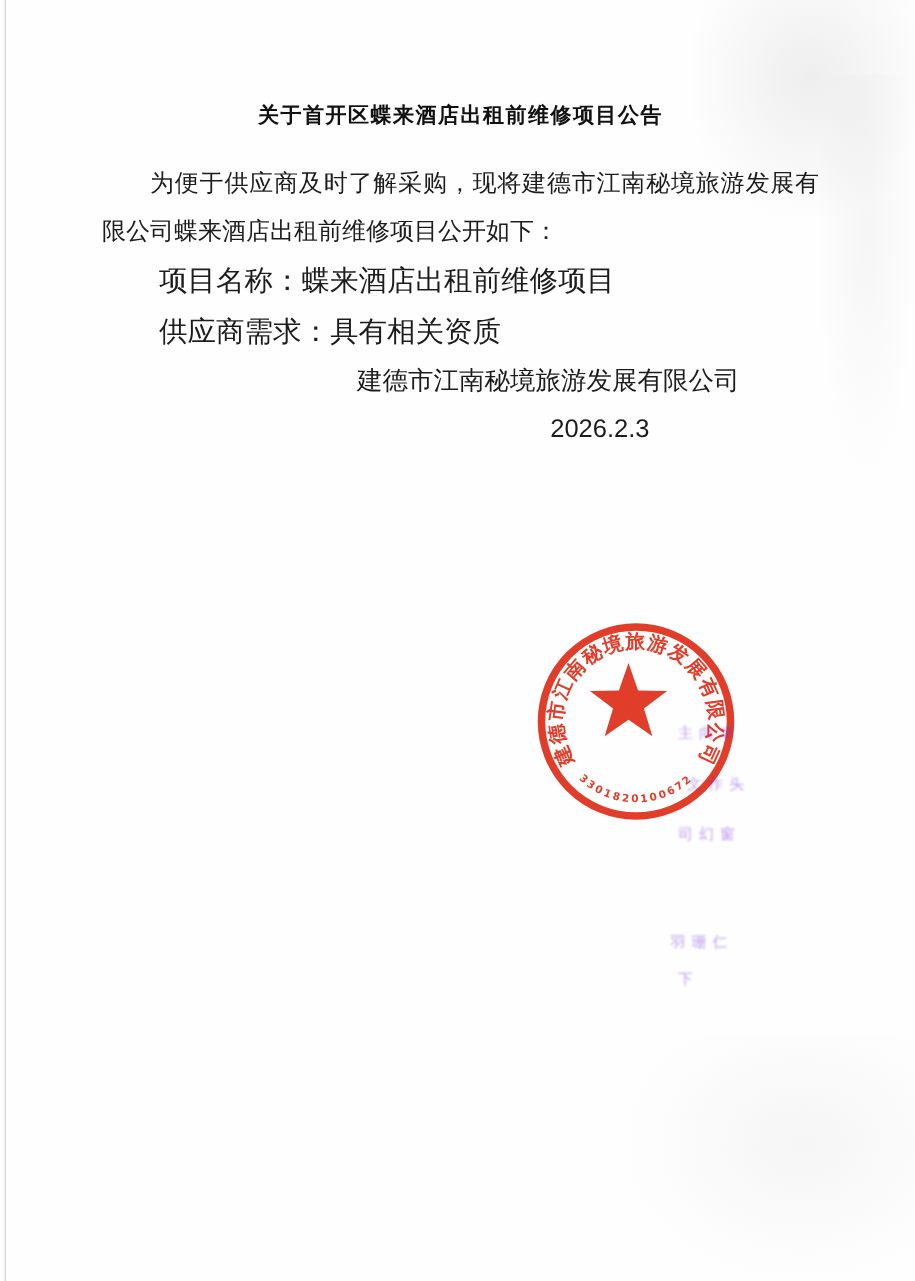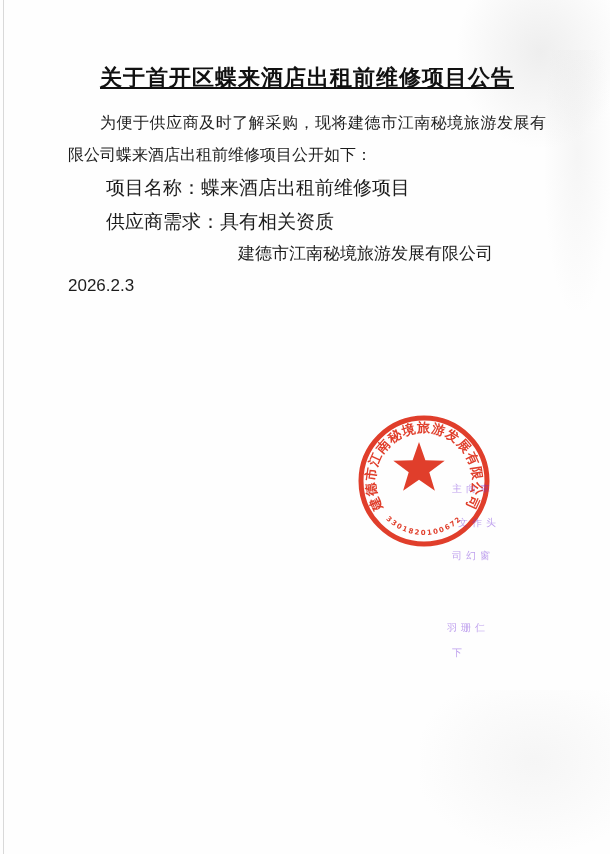--- a/index.html
+++ b/index.html
@@ -33,28 +33,27 @@
     background: radial-gradient(ellipse at 60% 45%, rgba(170,170,170,0.10), rgba(170,170,170,0.0) 75%);
   }
   .content {
     position: absolute;
     left: 0; top: 0;
     width: 610px;
     padding: 62px 64px 0 68px;
   }
   .doc-title {
     font-family: "Liberation Serif", "DejaVu Serif", serif;
-    font-size: 22px;
+    font-size: 14px;
     font-weight: bold;
     text-align: center;
     letter-spacing: 1px;
     line-height: 32px;
     margin-bottom: 13px;
     color: #111;
-    text-decoration: underline;
   }
   .para {
     font-size: 16px;
     line-height: 32px;
     text-align: justify;
     text-indent: 2em;
     color: #1c1c1c;
   }
   .field-line {
     font-size: 19px;
@@ -67,21 +66,21 @@
   .sig-company {
     font-size: 17px;
     line-height: 32px;
     text-align: right;
     padding-right: 53px;
     color: #1c1c1c;
   }
   .sig-date {
     font-size: 17px;
     line-height: 32px;
-    text-align: left;
+    text-align: right;
     padding-right: 113px;
     color: #1c1c1c;
   }
   .seal {
     position: absolute;
     left: 354px;
     top: 406px;
     width: 144px;
     height: 152px;
     mix-blend-mode: multiply;

